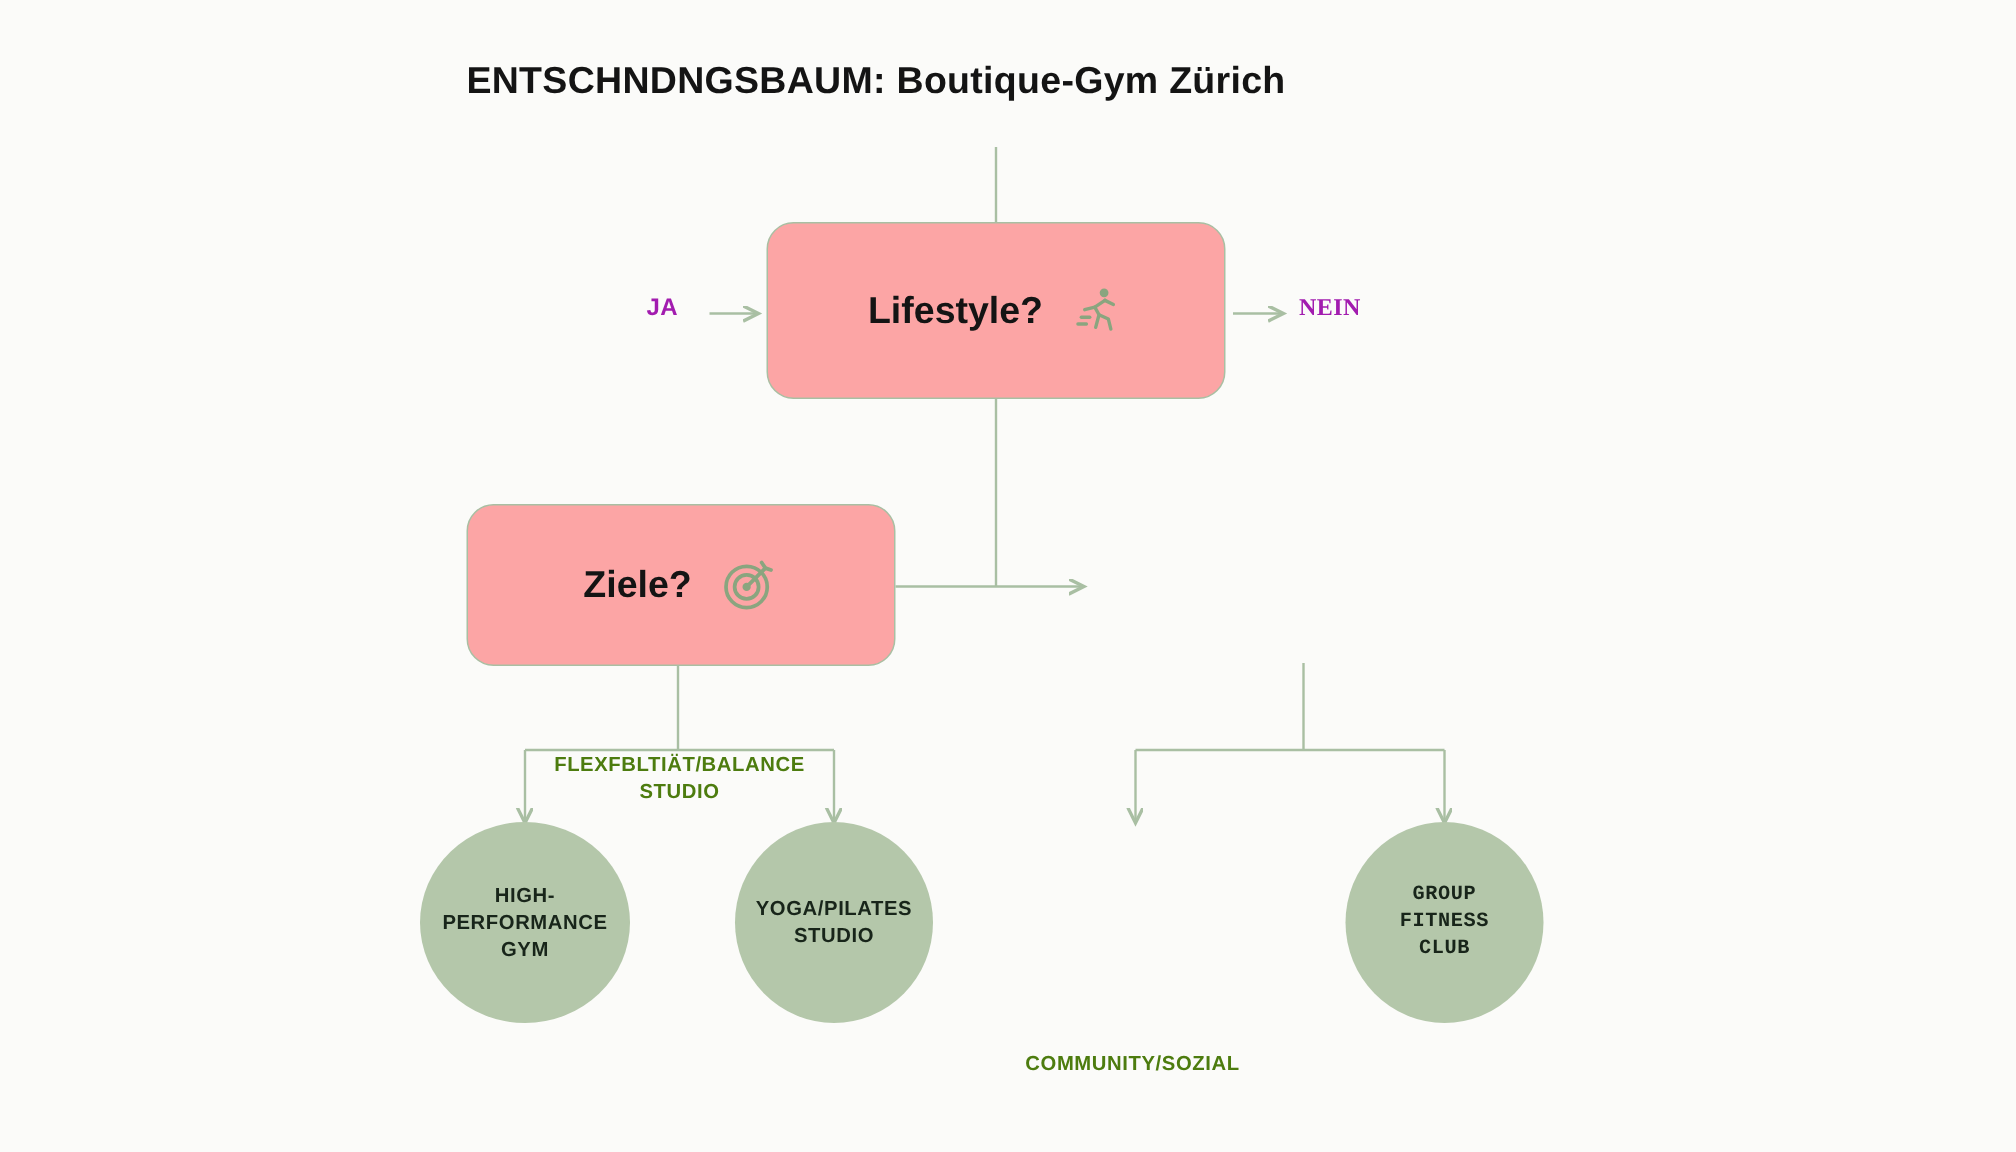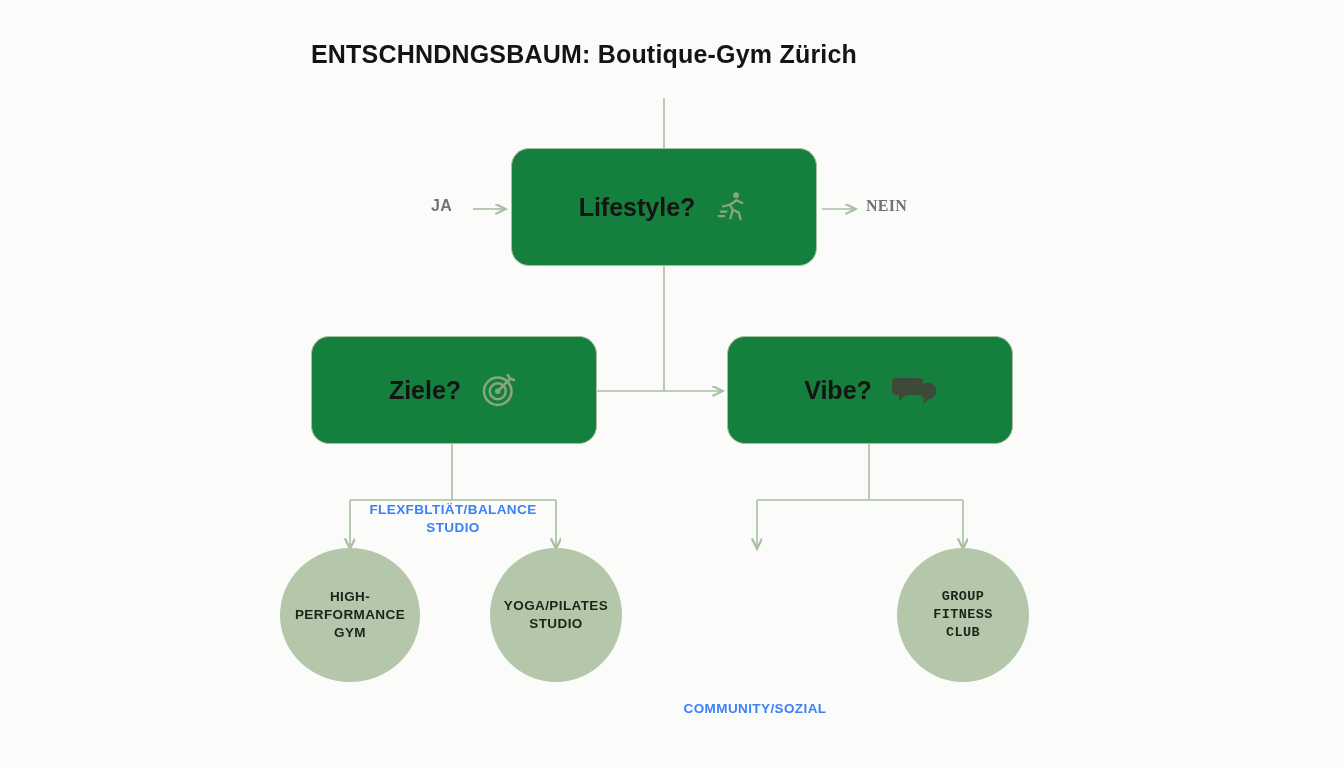--- a/index.html
+++ b/index.html
@@ -38,21 +38,21 @@
     font-size: 25px;
     font-weight: bold;
     letter-spacing: 0.2px;
     color: #141414;
   }
   .node-box {
     position: absolute;
     box-sizing: border-box;
     border: 1.6px solid #a9bfa3;
     border-radius: 18px;
-    background: #15803d;
+    background: #fca5a5;
     display: flex;
     align-items: center;
     justify-content: center;
     gap: 18px;
   }
   .node-box .node-label {
     font-size: 25px;
     font-weight: bold;
     color: #141414;
   }
@@ -77,30 +77,30 @@
     font-weight: bold;
     letter-spacing: 0.4px;
     line-height: 1.35;
     color: #18251a;
   }
   .branch-label {
     position: absolute;
     font-size: 16px;
     font-weight: bold;
     letter-spacing: 0.3px;
-    color: #737373;
+    color: #a21caf;
   }
   .edge-label {
     position: absolute;
     text-align: center;
     font-size: 13.5px;
     font-weight: bold;
     letter-spacing: 0.4px;
     line-height: 1.35;
-    color: #3b82f6;
+    color: #4d7c0f;
   }
 </style>
 </head>
 <body>
 
 <div id="canvas">
 
   <div class="title">ENTSCHNDNGSBAUM: Boutique-Gym Zürich</div>
 
   <svg id="edges" viewBox="0 0 1344 768">
@@ -159,30 +159,20 @@
       <svg width="40" height="40" viewBox="0 0 32 32" fill="none" stroke="#8aa57f" stroke-width="2">
         <circle cx="15" cy="17" r="11"></circle>
         <circle cx="15" cy="17" r="6.4"></circle>
         <circle cx="15" cy="17" r="2.2" fill="#8aa57f" stroke="none"></circle>
         <path d="M15 17 L25 7" stroke-linecap="round"></path>
         <path d="M23 4 L25 7 L28 8" stroke-linecap="round" stroke-linejoin="round"></path>
       </svg>
     </span>
   </div>
 
-  <div class="node-box" style="left:727px; top:336px; width:286px; height:108px;">
-    <span class="node-label">Vibe?</span>
-    <span class="node-icon">
-      <svg width="46" height="34" viewBox="0 0 46 34" fill="none">
-        <path d="M4 3 H27 A4 4 0 0 1 31 7 V16 A4 4 0 0 1 27 20 H14 L7 26 V20 H4 A4 4 0 0 1 0 16 V7 A4 4 0 0 1 4 3 Z" transform="translate(2,2)" fill="#3d4a3a"></path>
-        <circle cx="38" cy="18" r="8.5" fill="#3d4a3a"></circle>
-        <path d="M34 25 L33 31 L39 26 Z" fill="#3d4a3a"></path>
-      </svg>
-    </span>
-  </div>
 
   <div class="edge-label" style="left:353px; top:501px; width:200px;">
     <div>FLEXFBLTIÄT/BALANCE</div>
     <div>STUDIO</div>
   </div>
 
   <div class="edge-label" style="left:655px; top:700px; width:200px;">
     <div>COMMUNITY/SOZIAL</div>
   </div>
 

